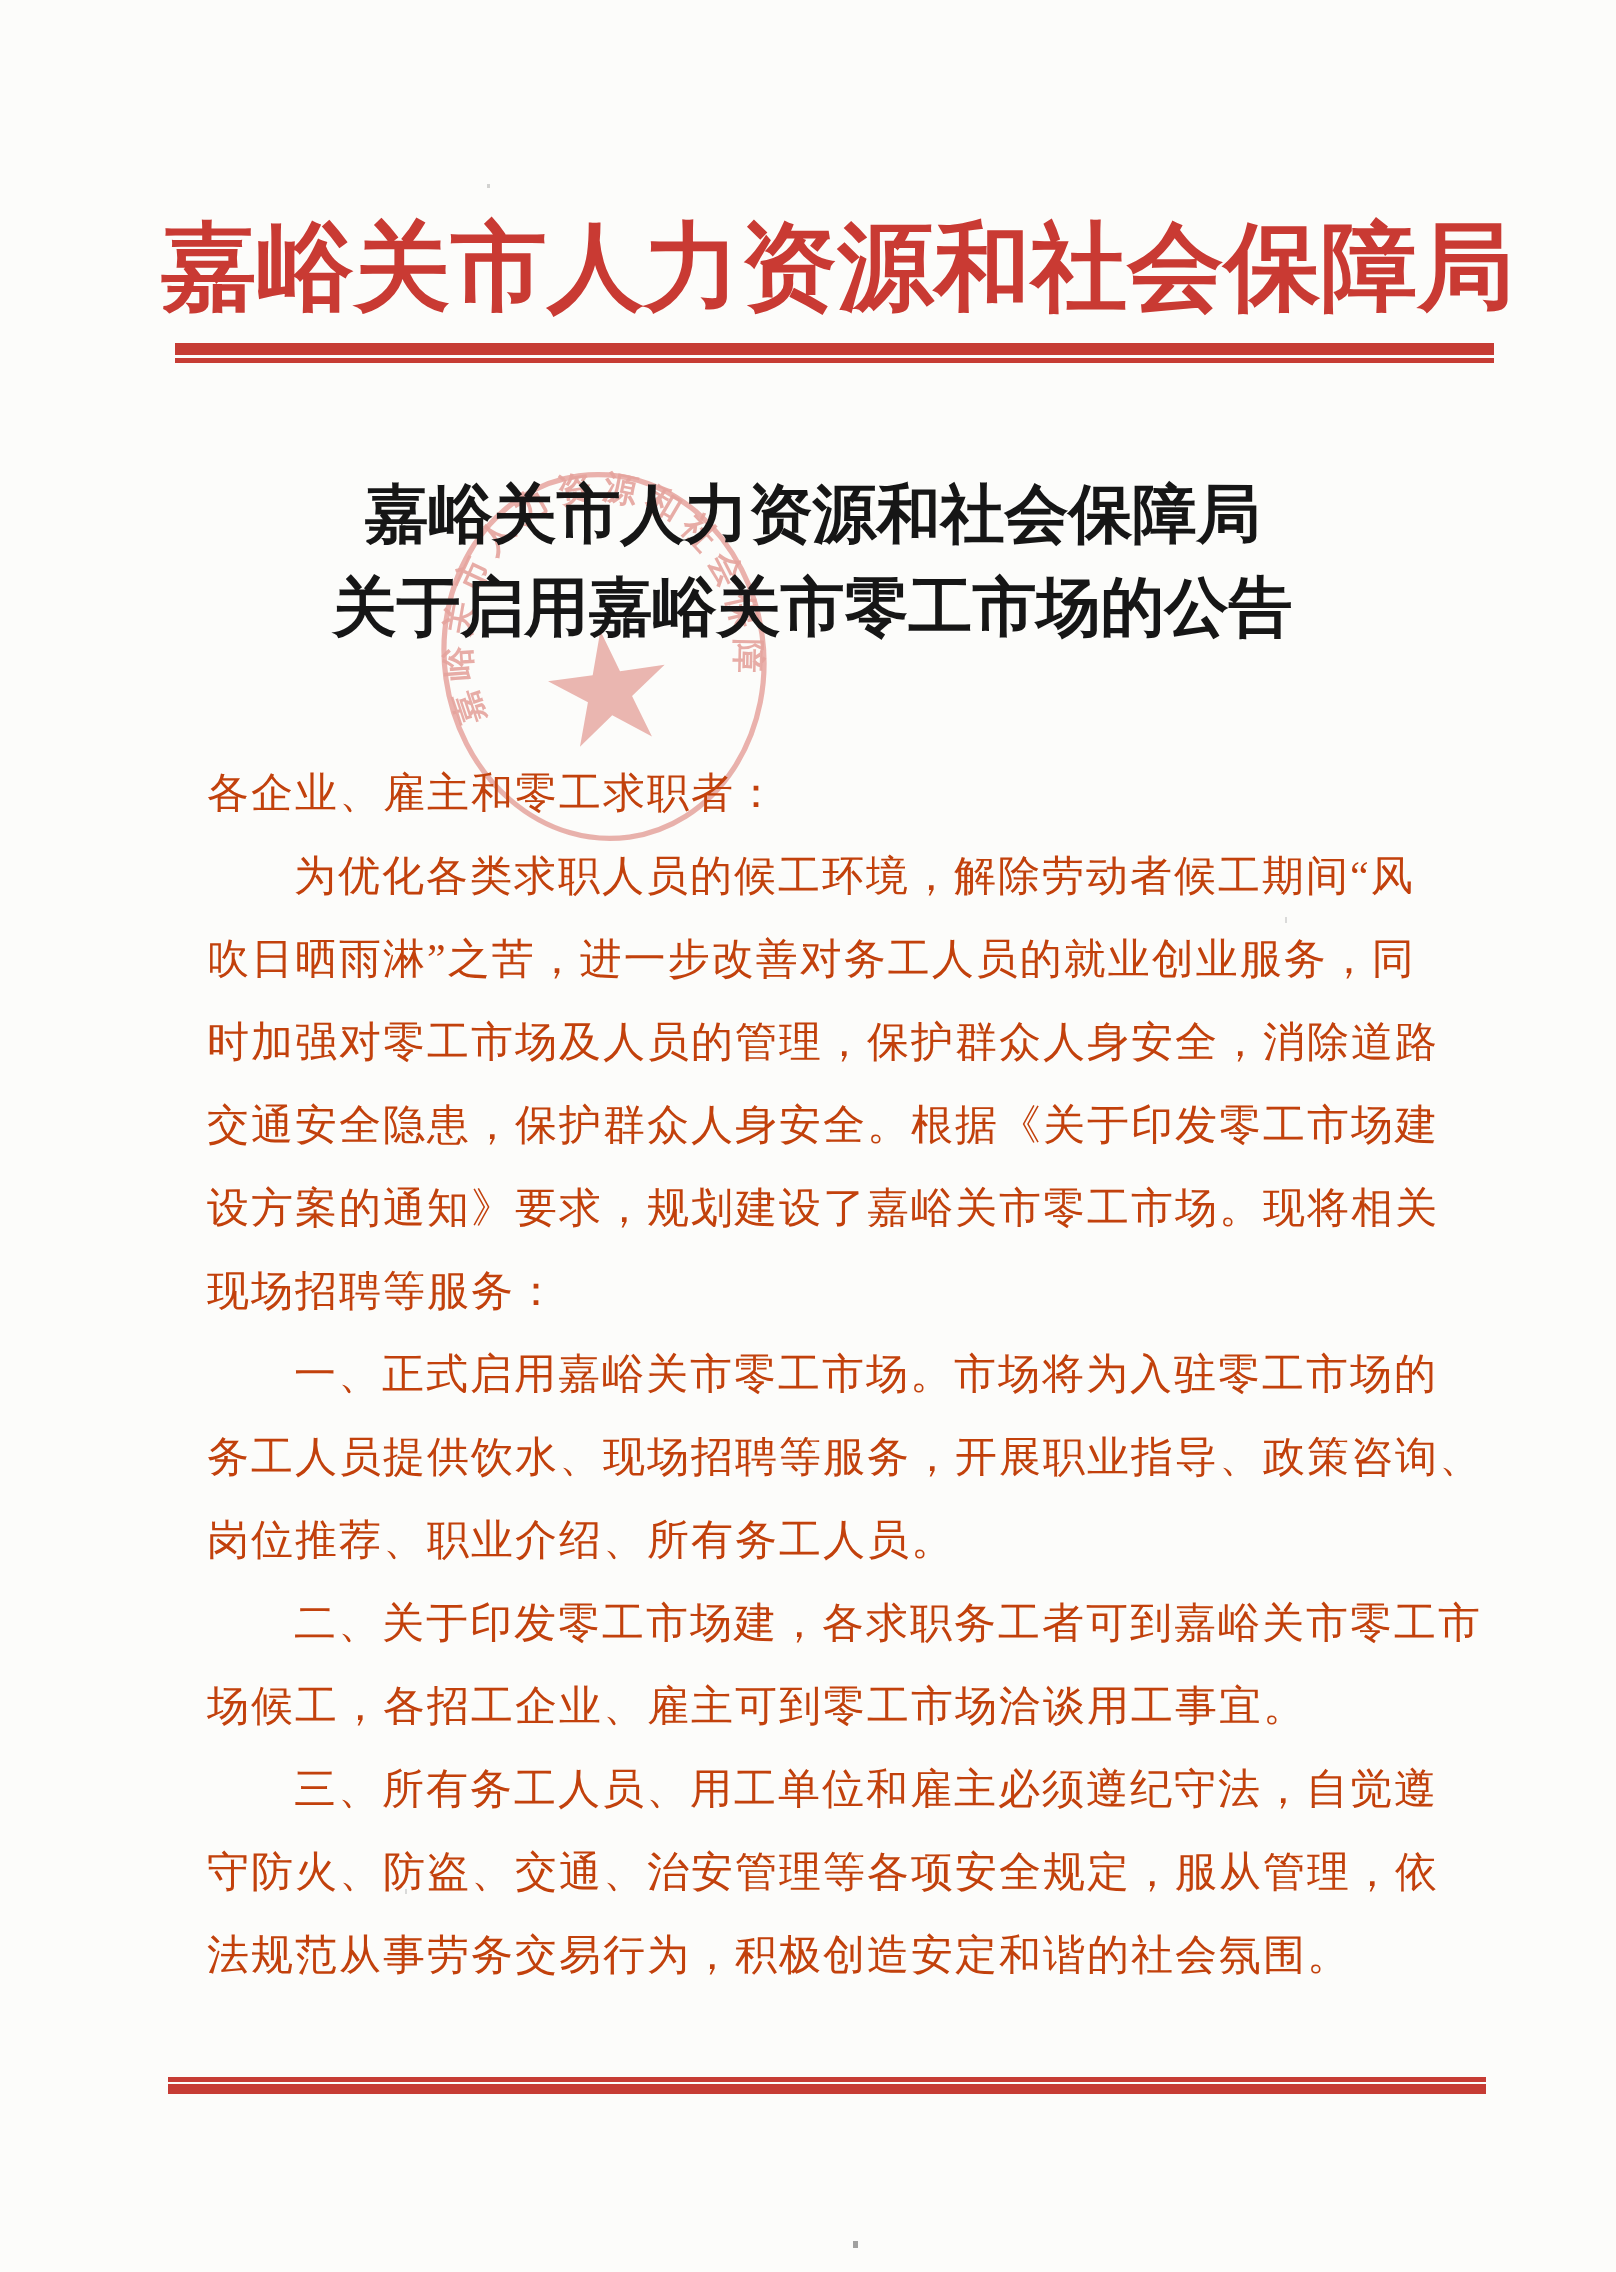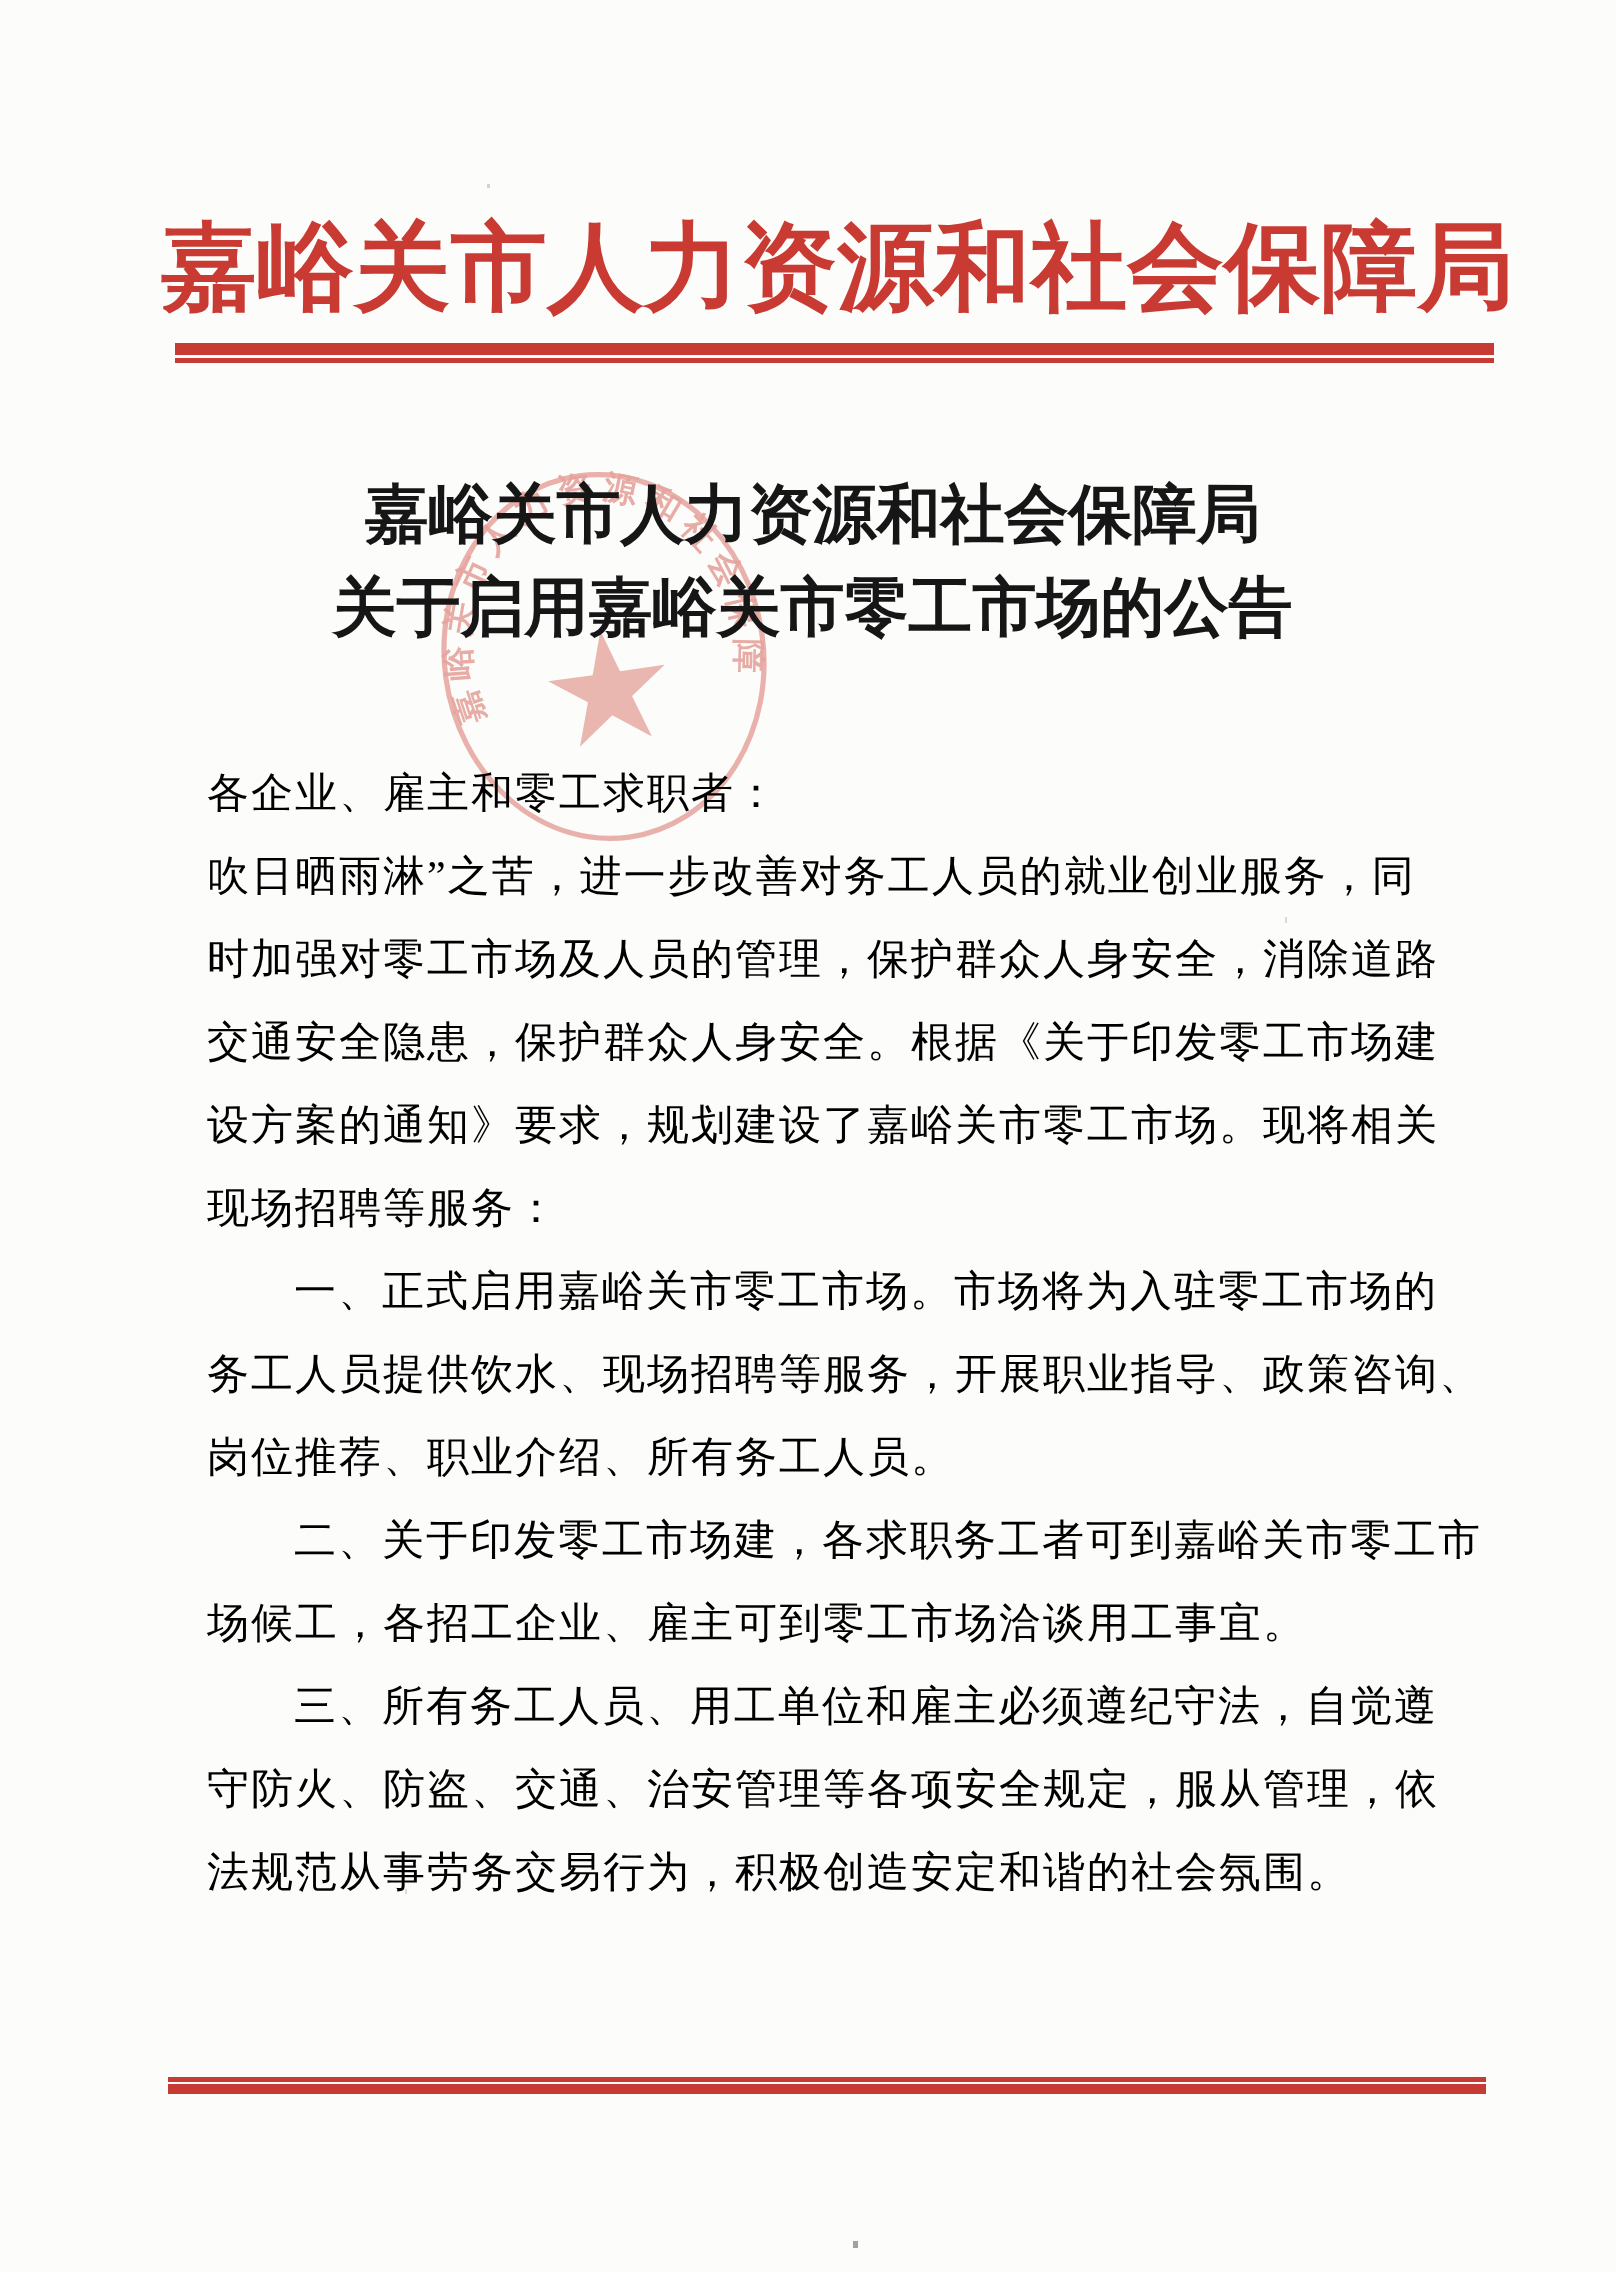--- a/index.html
+++ b/index.html
@@ -57,21 +57,21 @@
   .doc-title-line.l1 { top: 483px; }
   .doc-title-line.l2 { top: 576px; }
 
   
   .body-text {
     position: absolute;
     top: 752px;
     left: 207px;
     width: 1226px;
     font-size: 42px;
-    color: #000000;
+    color: #c2410c;
     letter-spacing: 2px;
   }
   .body-line {
     height: 83px;
     line-height: 83px;
     white-space: nowrap;
   }
   .body-line.indent { padding-left: 87px; }
 
   
@@ -116,20 +116,21 @@
         </text>
       </g>
     </svg>
   </div>
 
   <div class="doc-title-line l1">嘉峪关市人力资源和社会保障局</div>
   <div class="doc-title-line l2">关于启用嘉峪关市零工市场的公告</div>
 
   <div class="body-text">
     <div class="body-line">各企业、雇主和零工求职者：</div>
+    <div class="body-line indent">为优化各类求职人员的候工环境，解除劳动者候工期间“风</div>
     <div class="body-line">吹日晒雨淋”之苦，进一步改善对务工人员的就业创业服务，同</div>
     <div class="body-line">时加强对零工市场及人员的管理，保护群众人身安全，消除道路</div>
     <div class="body-line">交通安全隐患，保护群众人身安全。根据《关于印发零工市场建</div>
     <div class="body-line">设方案的通知》要求，规划建设了嘉峪关市零工市场。现将相关</div>
     <div class="body-line">现场招聘等服务：</div>
     <div class="body-line indent">一、正式启用嘉峪关市零工市场。市场将为入驻零工市场的</div>
     <div class="body-line">务工人员提供饮水、现场招聘等服务，开展职业指导、政策咨询、</div>
     <div class="body-line">岗位推荐、职业介绍、所有务工人员。</div>
     <div class="body-line indent">二、关于印发零工市场建，各求职务工者可到嘉峪关市零工市</div>
     <div class="body-line">场候工，各招工企业、雇主可到零工市场洽谈用工事宜。</div>

